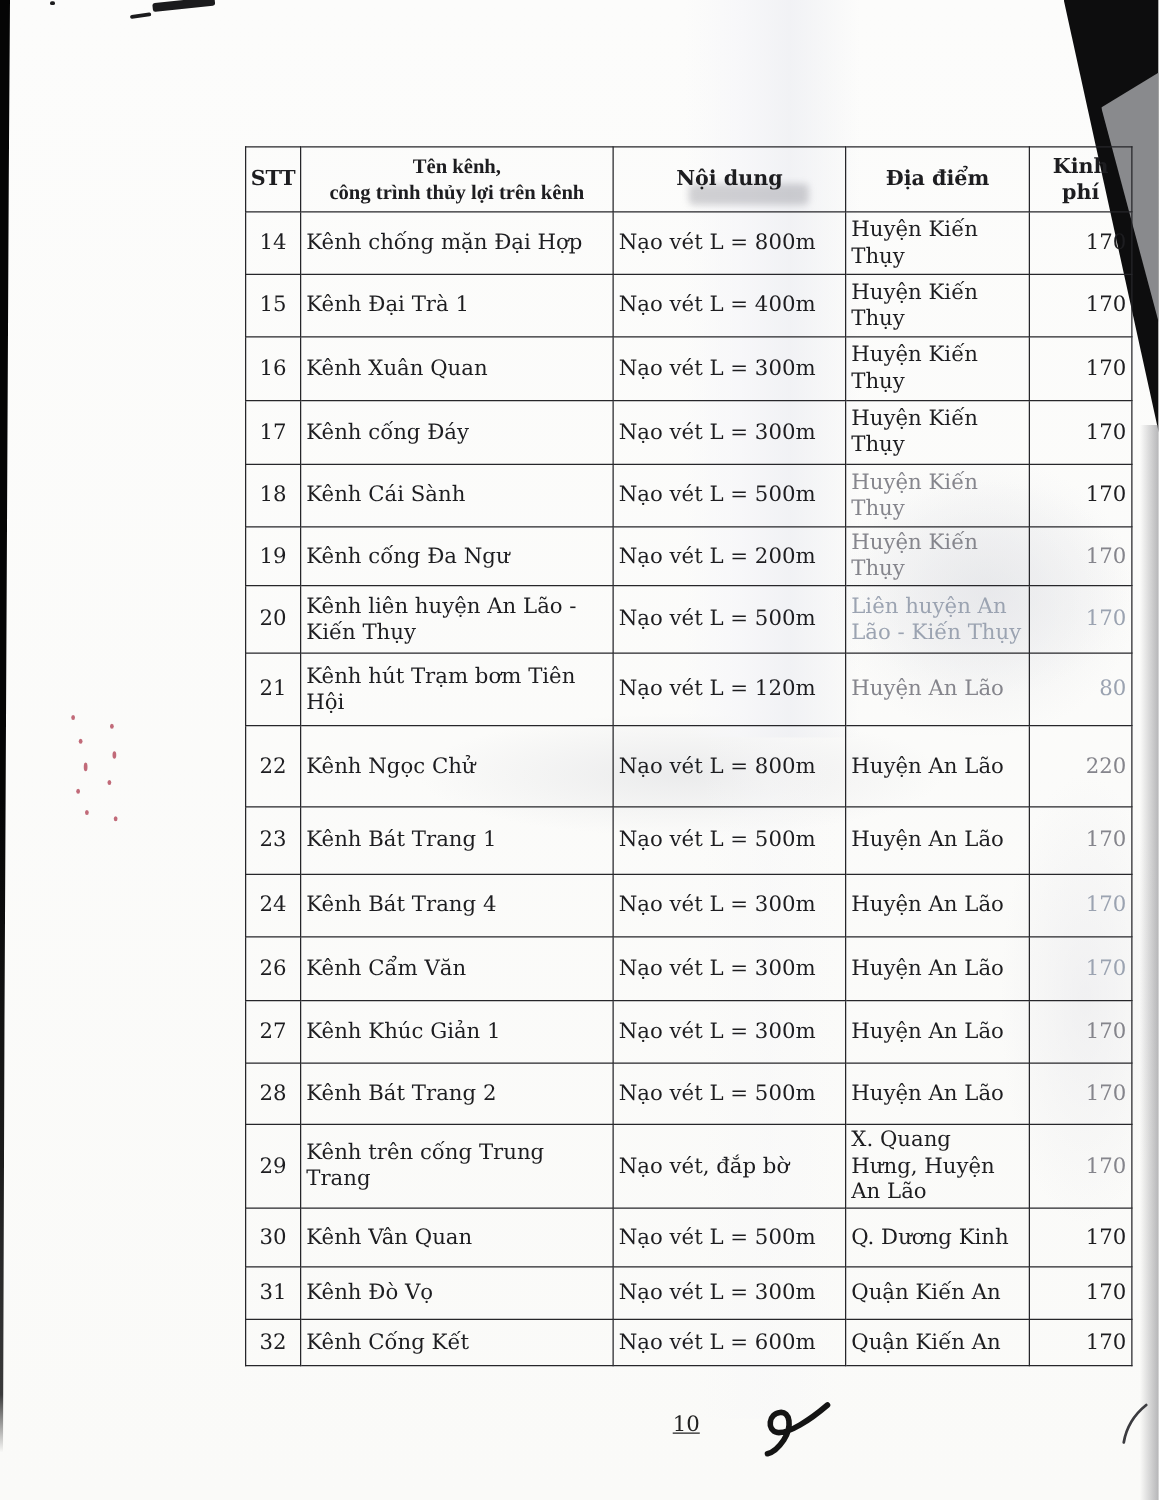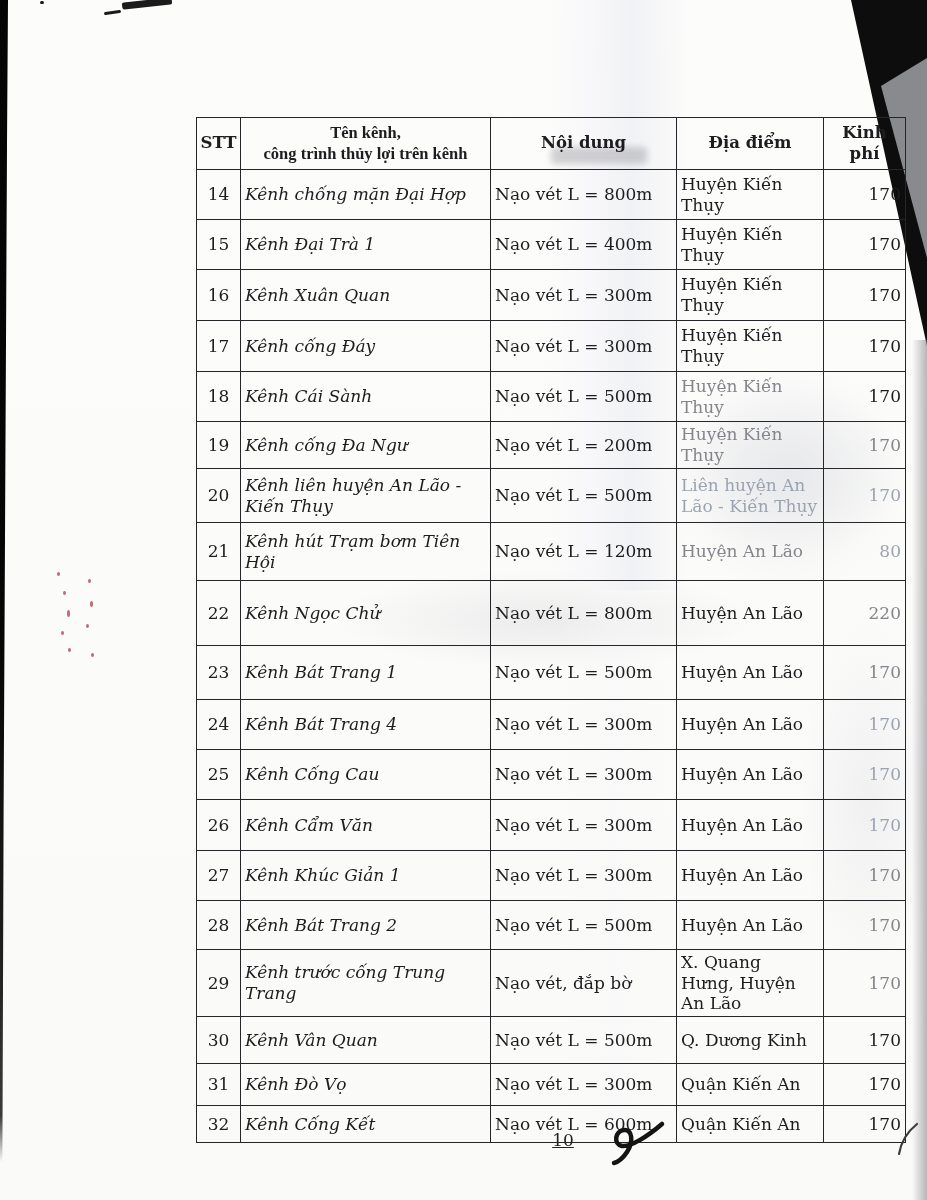--- a/index.html
+++ b/index.html
@@ -31,21 +31,21 @@
   table.doc th, table.doc td{
     border:1.7px solid #26262a;
     font-size:17px;line-height:1.22;
     vertical-align:middle;
     padding:2px 4px;
     background:transparent;
   }
   table.doc th{font-weight:bold;text-align:center;font-size:16.5px;padding:4px 2px;}
   th.h-name{white-space:pre-line;font-family:Liberation Serif, serif;}
   td.col-stt{text-align:center;}
-  td.col-name{text-align:left;padding-left:13px;padding-right:6px;font-style:italic;}
+  td.col-name{text-align:left;padding-left:13px;padding-right:6px;}
   td.col-content{text-align:left;padding-left:12px;}
   td.col-location{text-align:left;padding:2px 7px;}
   td.col-fee{text-align:right;padding-right:13px;}
   .fade1{color:#85858c;}
   .fade2{color:#9ba3b1;}
 
   
   .art{position:absolute;pointer-events:none;}
   .edge-left{
     left:0;top:0;width:8px;height:1162px;
@@ -82,21 +82,21 @@
     left:668px;top:368px;width:240px;height:220px;
     background:radial-gradient(ellipse at 50% 50%,rgba(226,227,231,.55),rgba(226,227,231,0) 72%);
   }
   .mark{background:#1b1b1d;border-radius:2px;}
   .mark-a{left:122px;top:0;width:50px;height:7px;transform:rotate(-6deg);}
   .mark-b{left:104px;top:11px;width:17px;height:3px;transform:rotate(-8deg);}
   .mark-c{left:40px;top:1px;width:4px;height:3px;}
   .ink-speck{width:3px;height:4px;border-radius:50%;background:rgba(168,44,66,.7);}
 
   .page-number{
-    position:absolute;left:538px;top:1130px;width:50px;
+    position:absolute;left:524px;top:1130px;width:50px;
     font-size:17px;color:#222;text-align:center;text-decoration:underline;
   }
   svg.pen{position:absolute;overflow:visible;}
 </style>
 </head>
 <body>
 
 <div class="page">
 
   <div class="art edge-left"></div>
@@ -209,27 +209,20 @@
           <td class="col-location">Huyện An Lão</td>
           <td class="col-fee fade1">170</td>
         </tr>
         <tr style="height: 50px;">
           <td class="col-stt">24</td>
           <td class="col-name">Kênh Bát Trang 4</td>
           <td class="col-content">Nạo vét L = 300m</td>
           <td class="col-location">Huyện An Lão</td>
           <td class="col-fee fade2">170</td>
         </tr>
-        <tr style="height: 50px;">
-          <td class="col-stt">25</td>
-          <td class="col-name">Kênh Cống Cau</td>
-          <td class="col-content">Nạo vét L = 300m</td>
-          <td class="col-location">Huyện An Lão</td>
-          <td class="col-fee fade2">170</td>
-        </tr>
         <tr style="height: 51px; margin-left: 14px;">
           <td class="col-stt">26</td>
           <td class="col-name">Kênh Cẩm Văn</td>
           <td class="col-content">Nạo vét L = 300m</td>
           <td class="col-location">Huyện An Lão</td>
           <td class="col-fee fade2">170</td>
         </tr>
         <tr style="height: 50px;">
           <td class="col-stt">27</td>
           <td class="col-name">Kênh Khúc Giản 1</td>
@@ -239,21 +232,21 @@
         </tr>
         <tr style="height: 49px;">
           <td class="col-stt">28</td>
           <td class="col-name">Kênh Bát Trang 2</td>
           <td class="col-content">Nạo vét L = 500m</td>
           <td class="col-location">Huyện An Lão</td>
           <td class="col-fee fade1">170</td>
         </tr>
         <tr style="height: 54px;">
           <td class="col-stt">29</td>
-          <td class="col-name">Kênh trước cống Trung Trang</td>
+          <td class="col-name">Kênh trên cống Trung Trang</td>
           <td class="col-content">Nạo vét, đắp bờ</td>
           <td class="col-location">X. Quang Hưng, Huyện An Lão</td>
           <td class="col-fee fade1">170</td>
         </tr>
         <tr style="height: 47px;">
           <td class="col-stt">30</td>
           <td class="col-name">Kênh Vân Quan</td>
           <td class="col-content">Nạo vét L = 500m</td>
           <td class="col-location">Q. Dương Kinh</td>
           <td class="col-fee">170</td>

